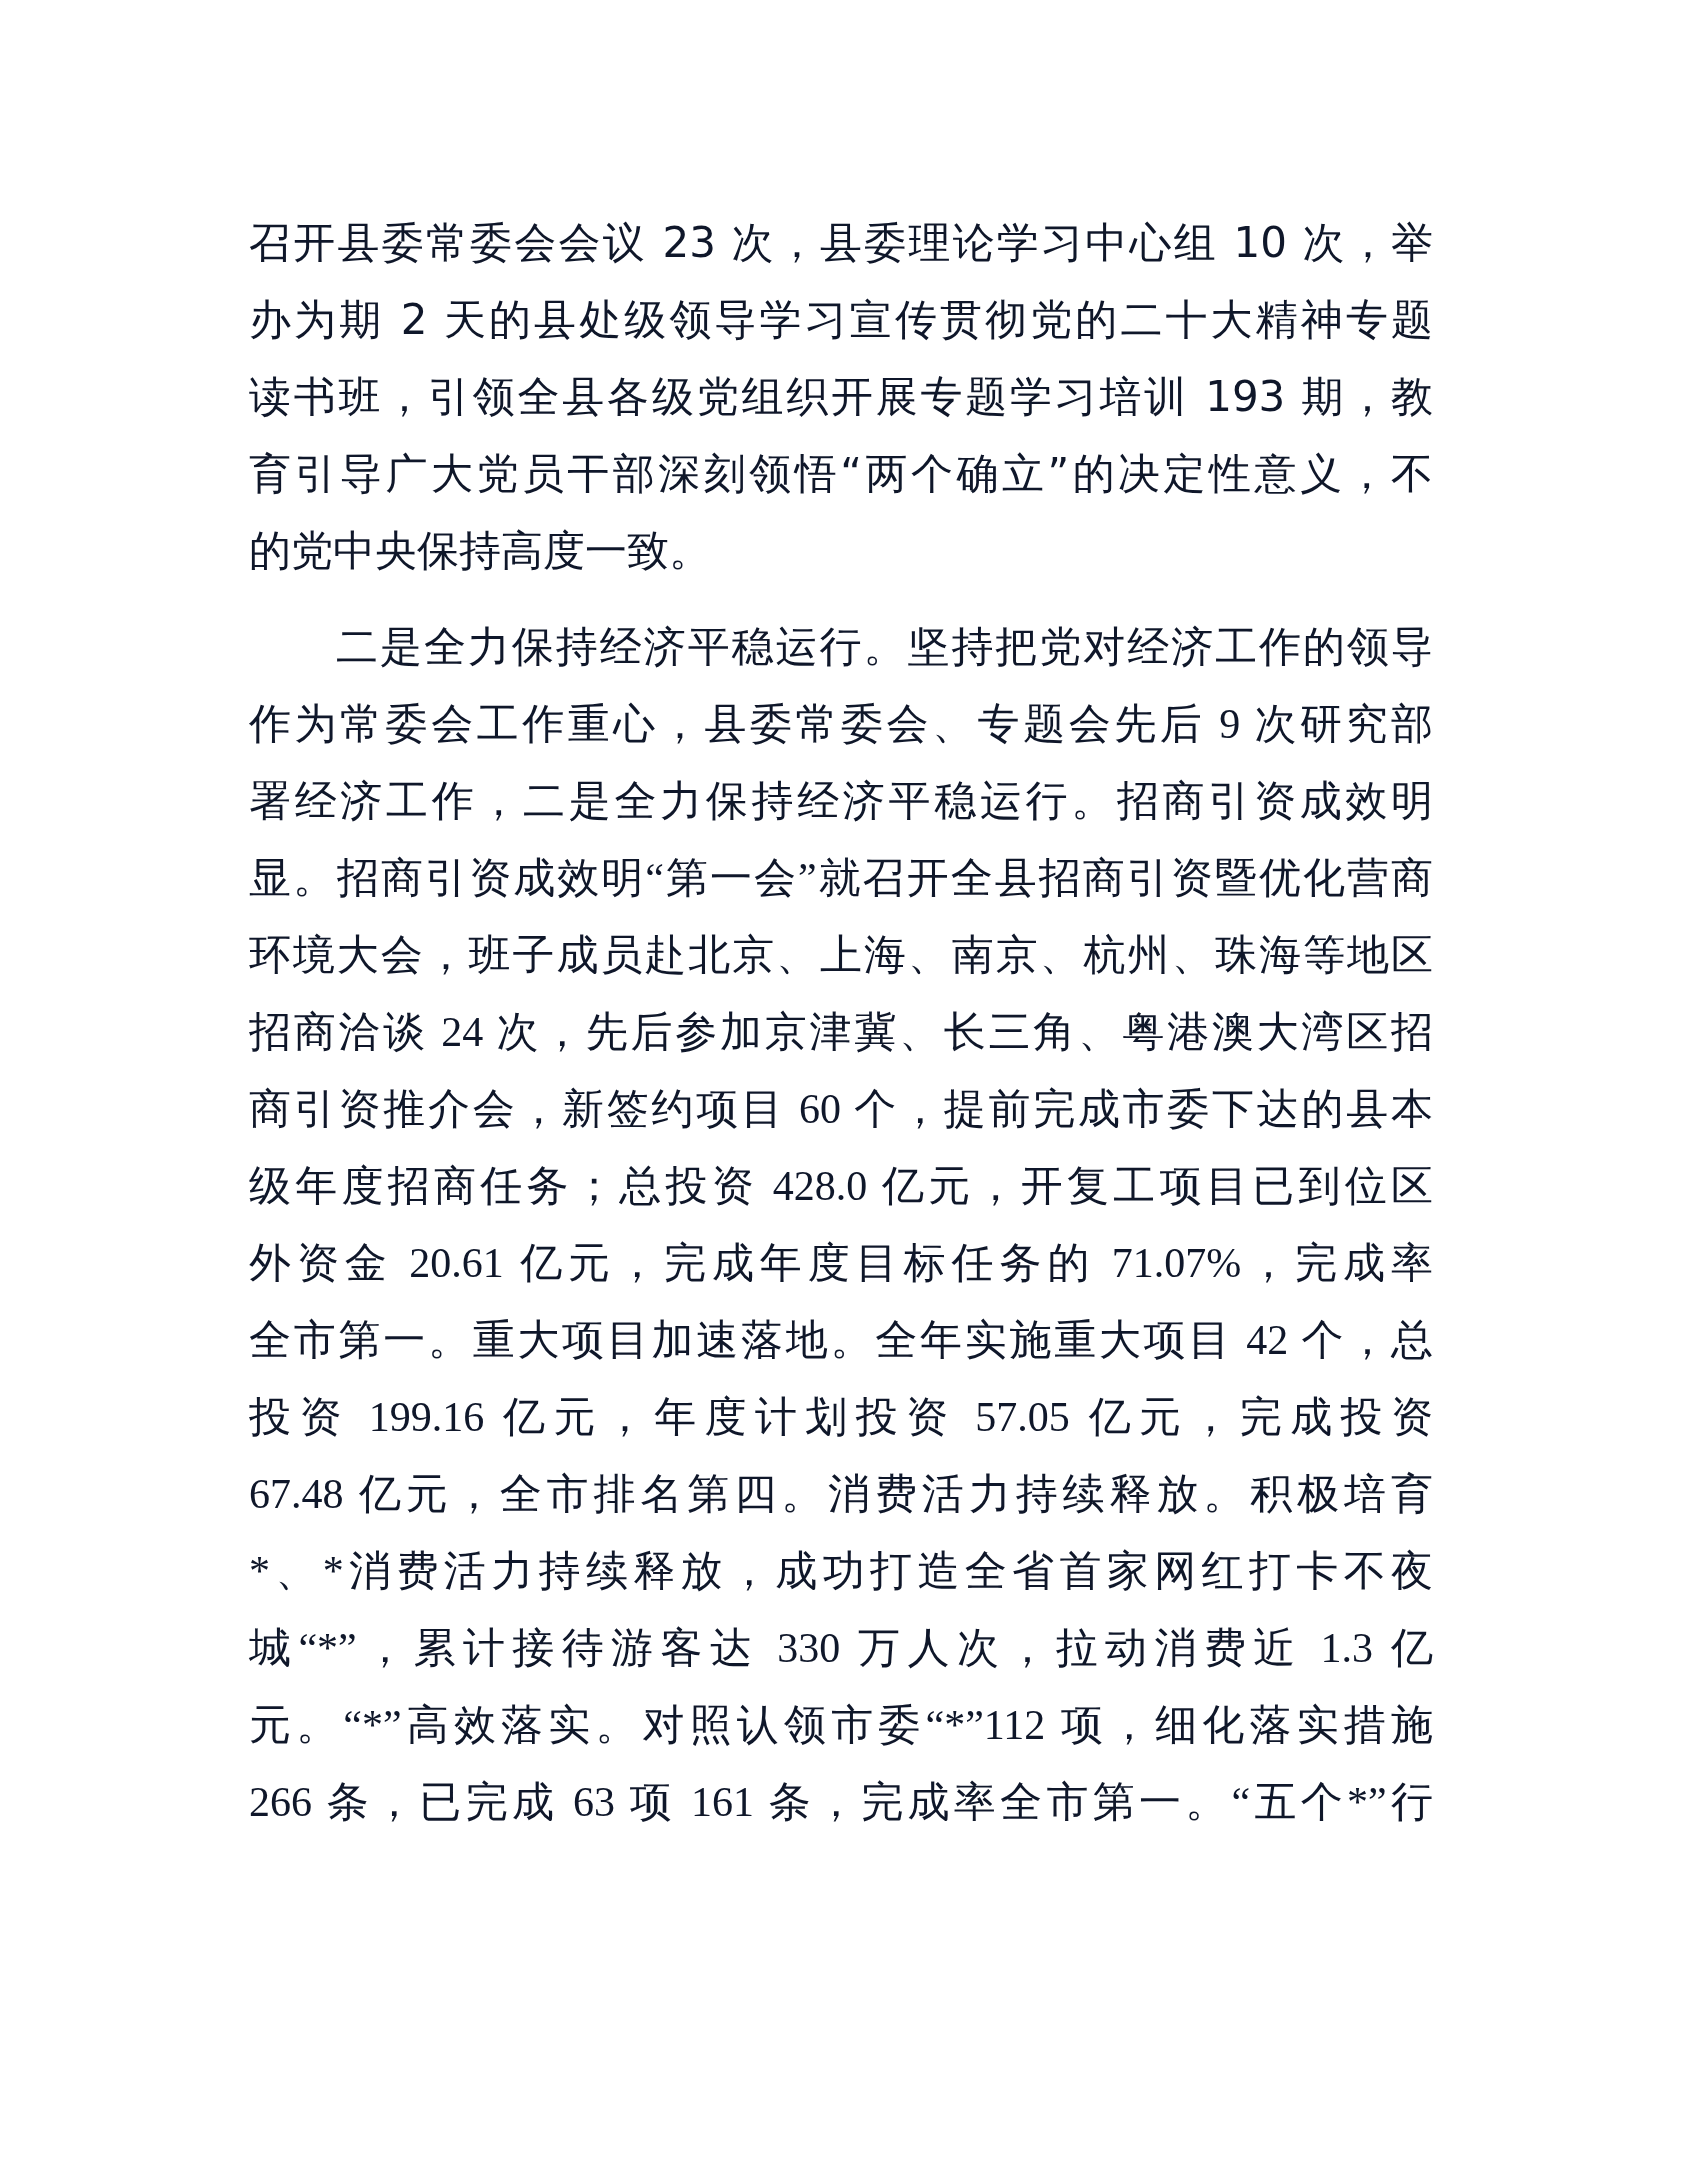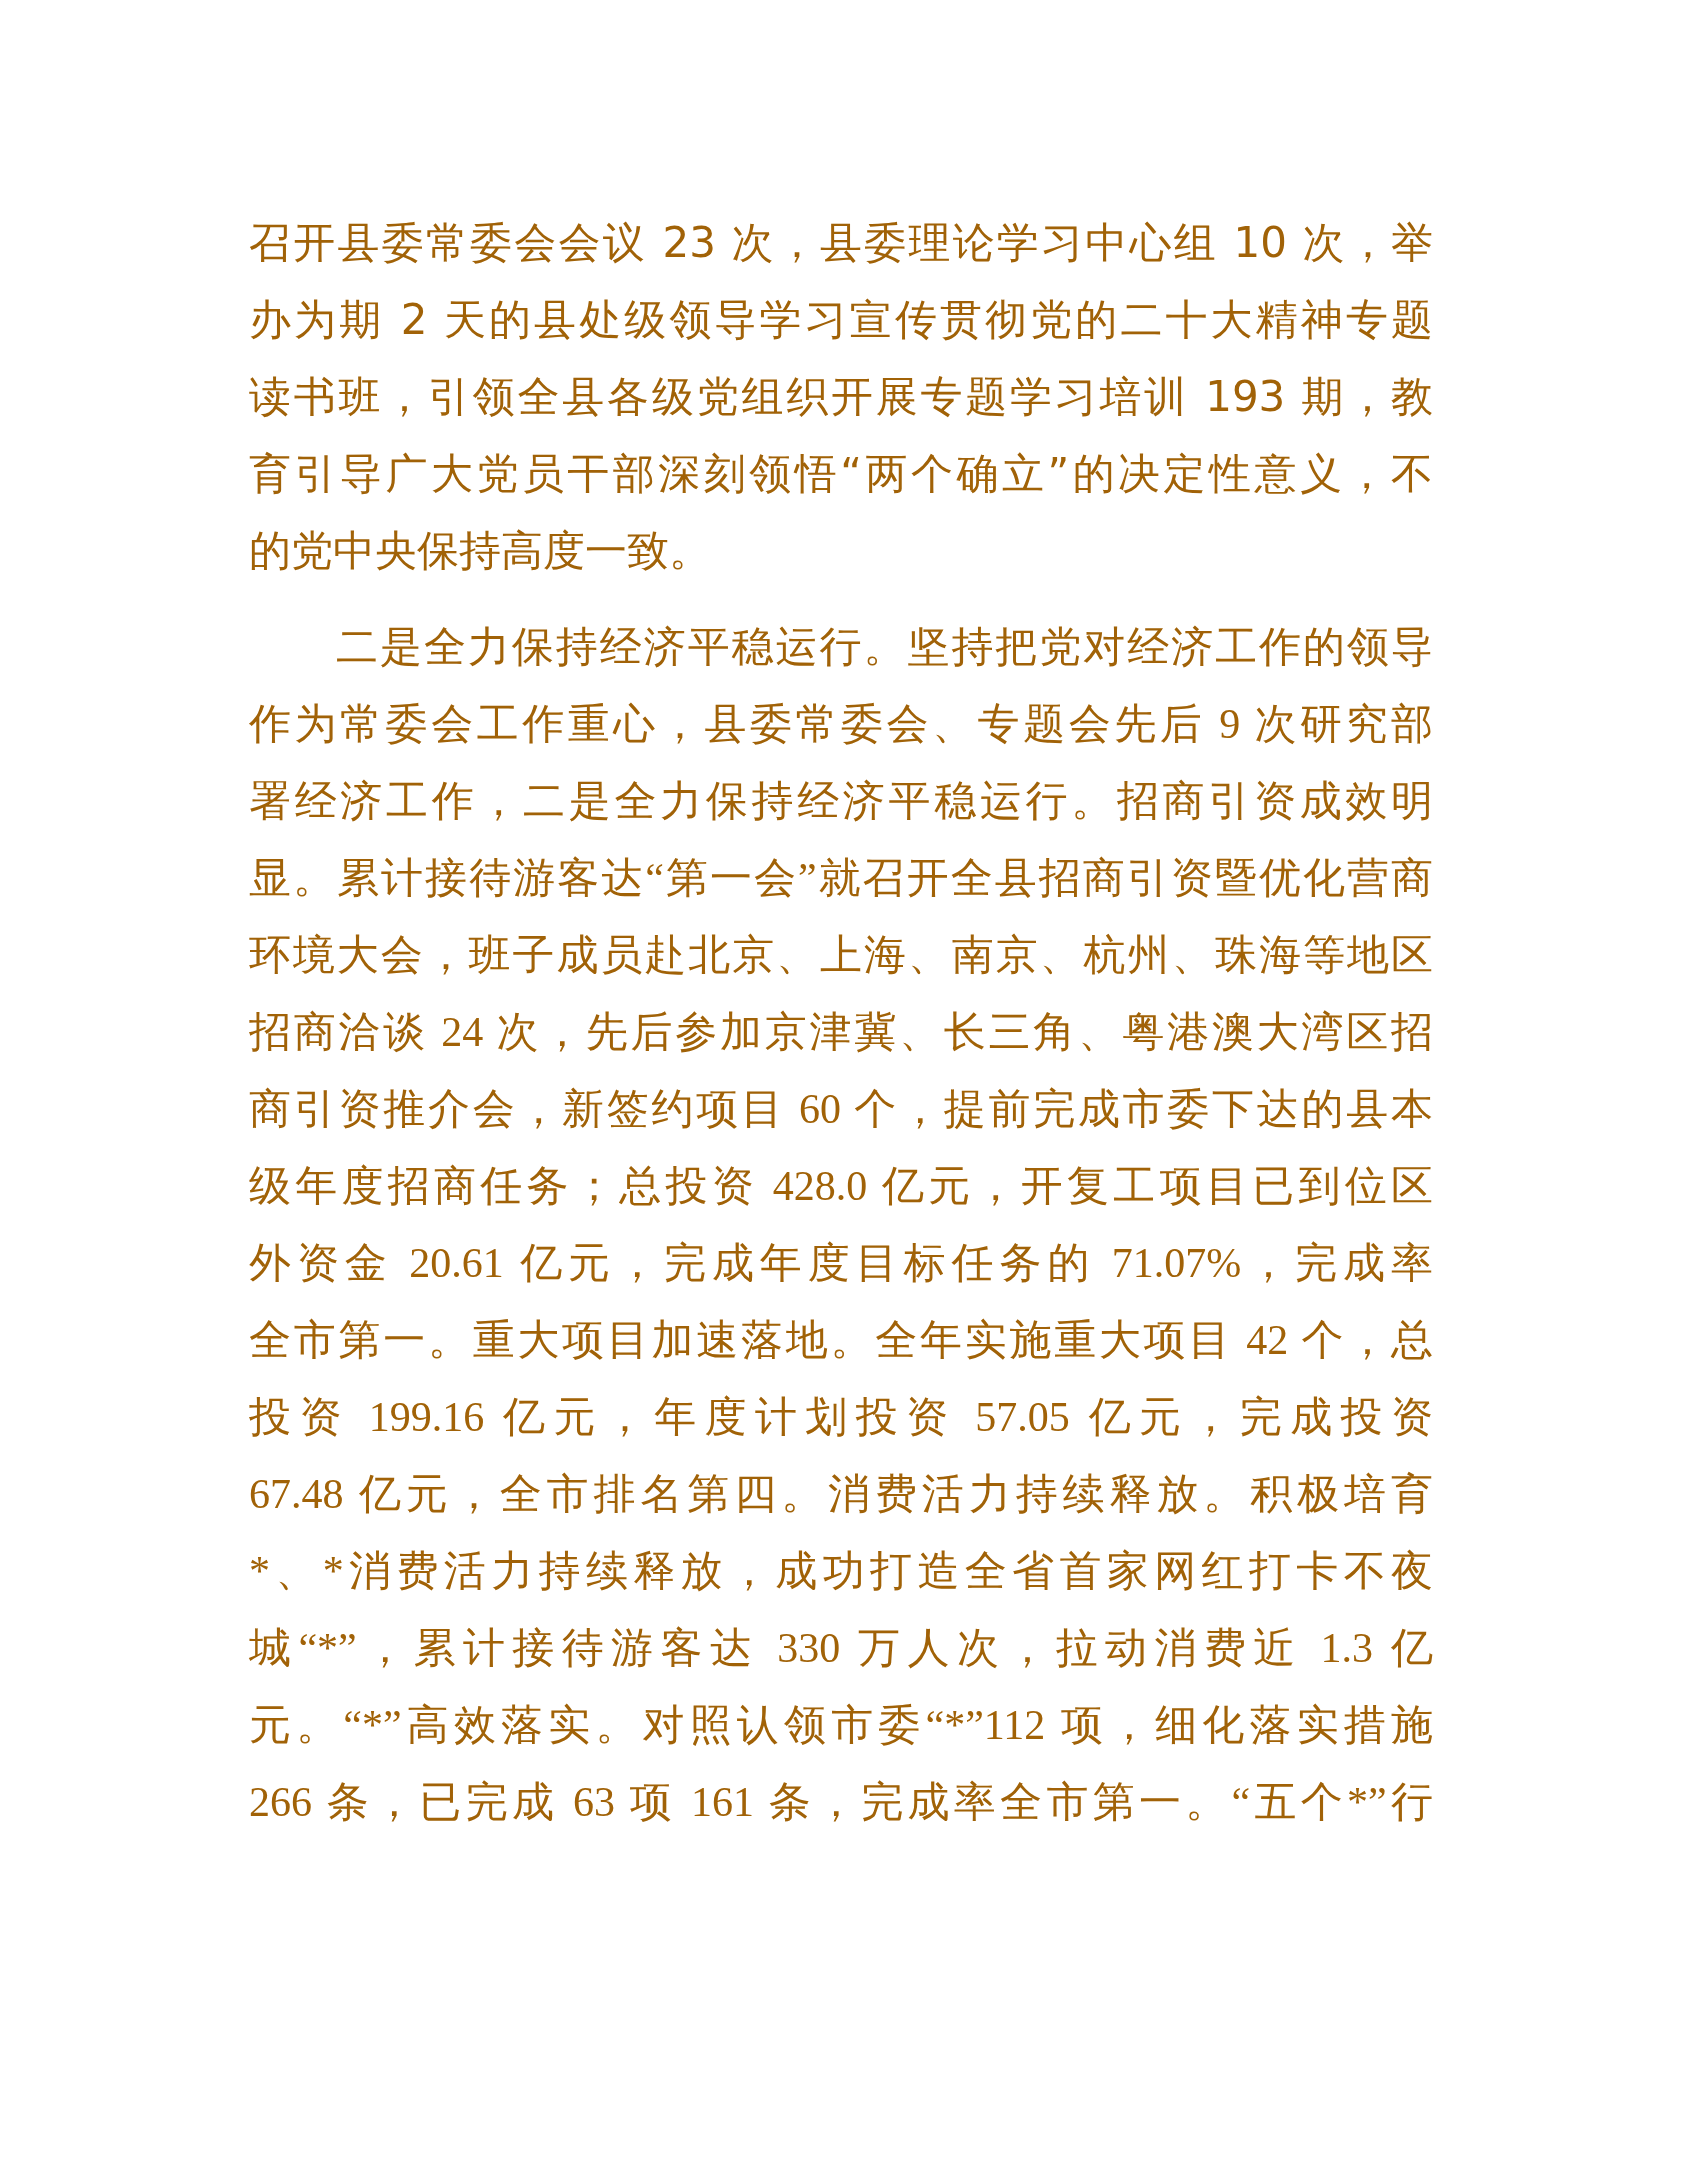--- a/index.html
+++ b/index.html
@@ -21,21 +21,21 @@
       height: 2178px;
       background: #ffffff;
     }
     .text-block {
       position: absolute;
       left: 249px;
       top: 204px;
       width: 1184px;
       font-family: "DejaVu Sans", "Liberation Sans", sans-serif;
       font-size: 42px;
-      color: #a16207;
+      color: #0f172a;
     }
     .paragraph {
       margin: 0;
       padding: 0;
     }
     .paragraph + .paragraph {
       margin-top: 20px;
       font-family: Liberation Serif, serif;
     }
     .line {
@@ -66,21 +66,21 @@
       <span class="line">办为期 2 天的县处级领导学习宣传贯彻党的二十大精神专题</span>
       <span class="line">读书班，引领全县各级党组织开展专题学习培训 193 期，教</span>
       <span class="line">育引导广大党员干部深刻领悟“两个确立”的决定性意义，不</span>
       <span class="line last">的党中央保持高度一致。</span>
     </p>
 
     <p class="paragraph">
       <span class="line indent">二是全力保持经济平稳运行。坚持把党对经济工作的领导</span>
       <span class="line">作为常委会工作重心，县委常委会、专题会先后 9 次研究部</span>
       <span class="line">署经济工作，二是全力保持经济平稳运行。招商引资成效明</span>
-      <span class="line">显。累计接待游客达“第一会”就召开全县招商引资暨优化营商</span>
+      <span class="line">显。招商引资成效明“第一会”就召开全县招商引资暨优化营商</span>
       <span class="line">环境大会，班子成员赴北京、上海、南京、杭州、珠海等地区</span>
       <span class="line">招商洽谈 24 次，先后参加京津冀、长三角、粤港澳大湾区招</span>
       <span class="line">商引资推介会，新签约项目 60 个，提前完成市委下达的县本</span>
       <span class="line">级年度招商任务；总投资 428.0 亿元，开复工项目已到位区</span>
       <span class="line">外资金 20.61 亿元，完成年度目标任务的 71.07%，完成率</span>
       <span class="line">全市第一。重大项目加速落地。全年实施重大项目 42 个，总</span>
       <span class="line">投资 199.16 亿元，年度计划投资 57.05 亿元，完成投资</span>
       <span class="line">67.48 亿元，全市排名第四。消费活力持续释放。积极培育</span>
       <span class="line">*、*消费活力持续释放，成功打造全省首家网红打卡不夜</span>
       <span class="line">城“*”，累计接待游客达 330 万人次，拉动消费近 1.3 亿</span>

